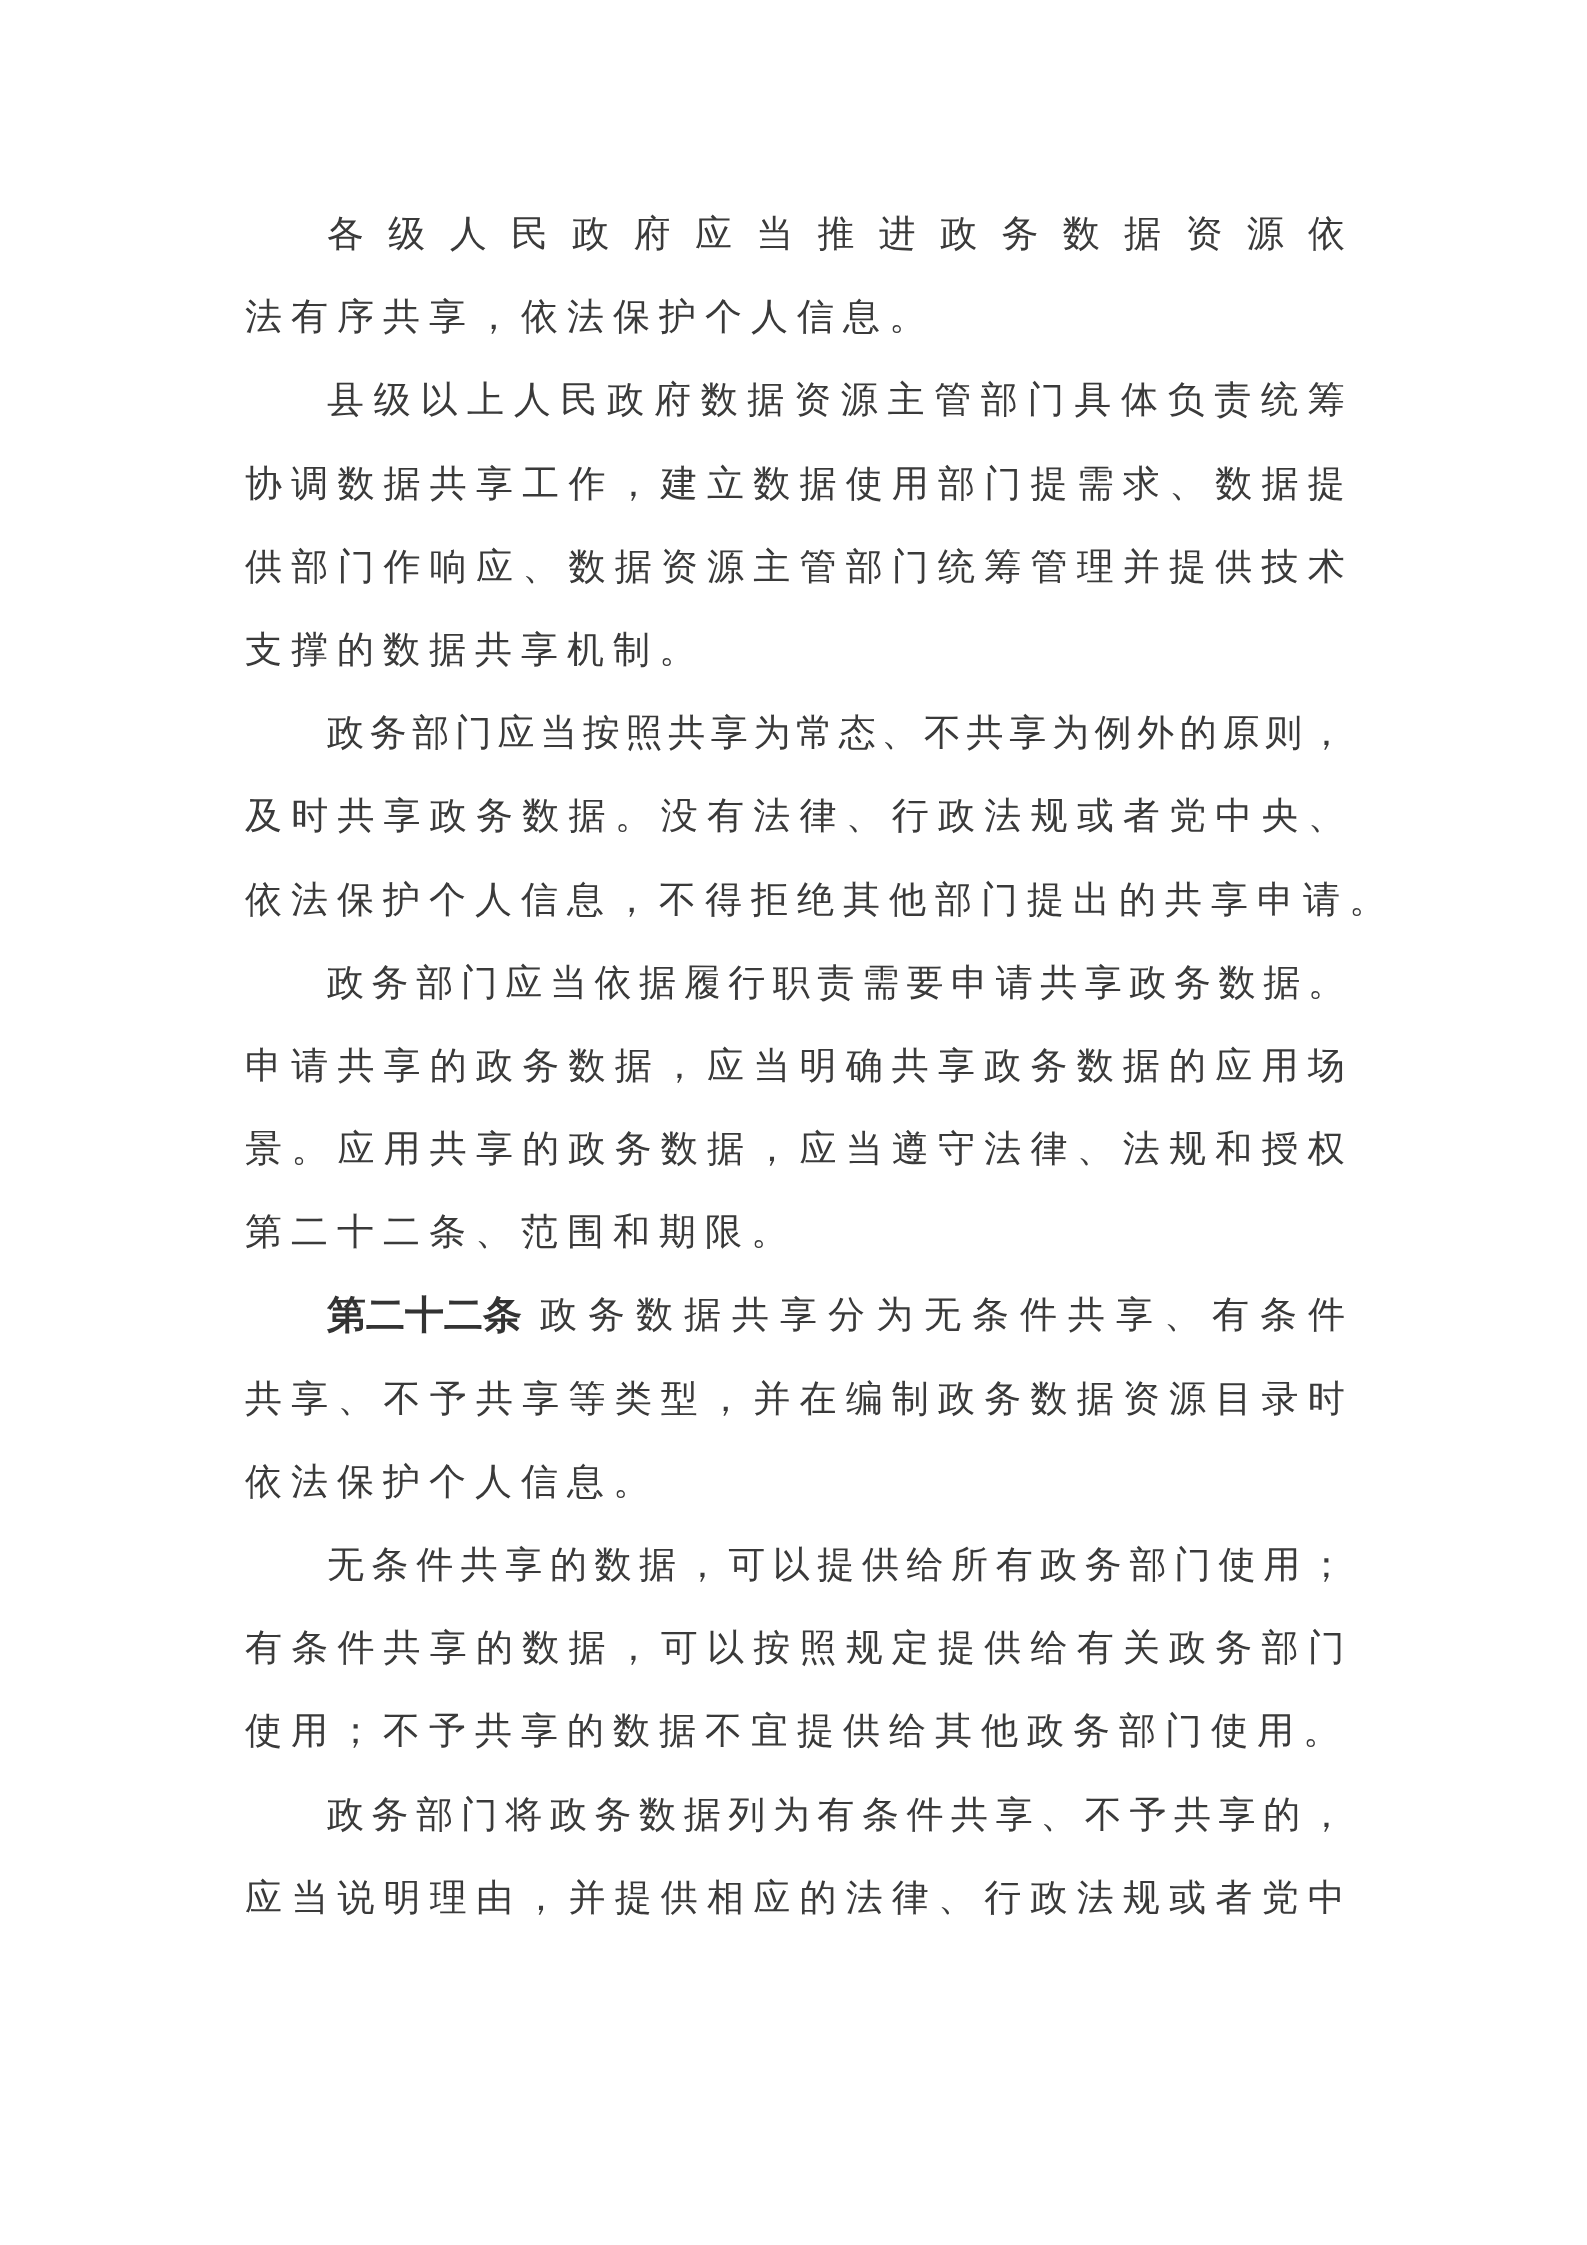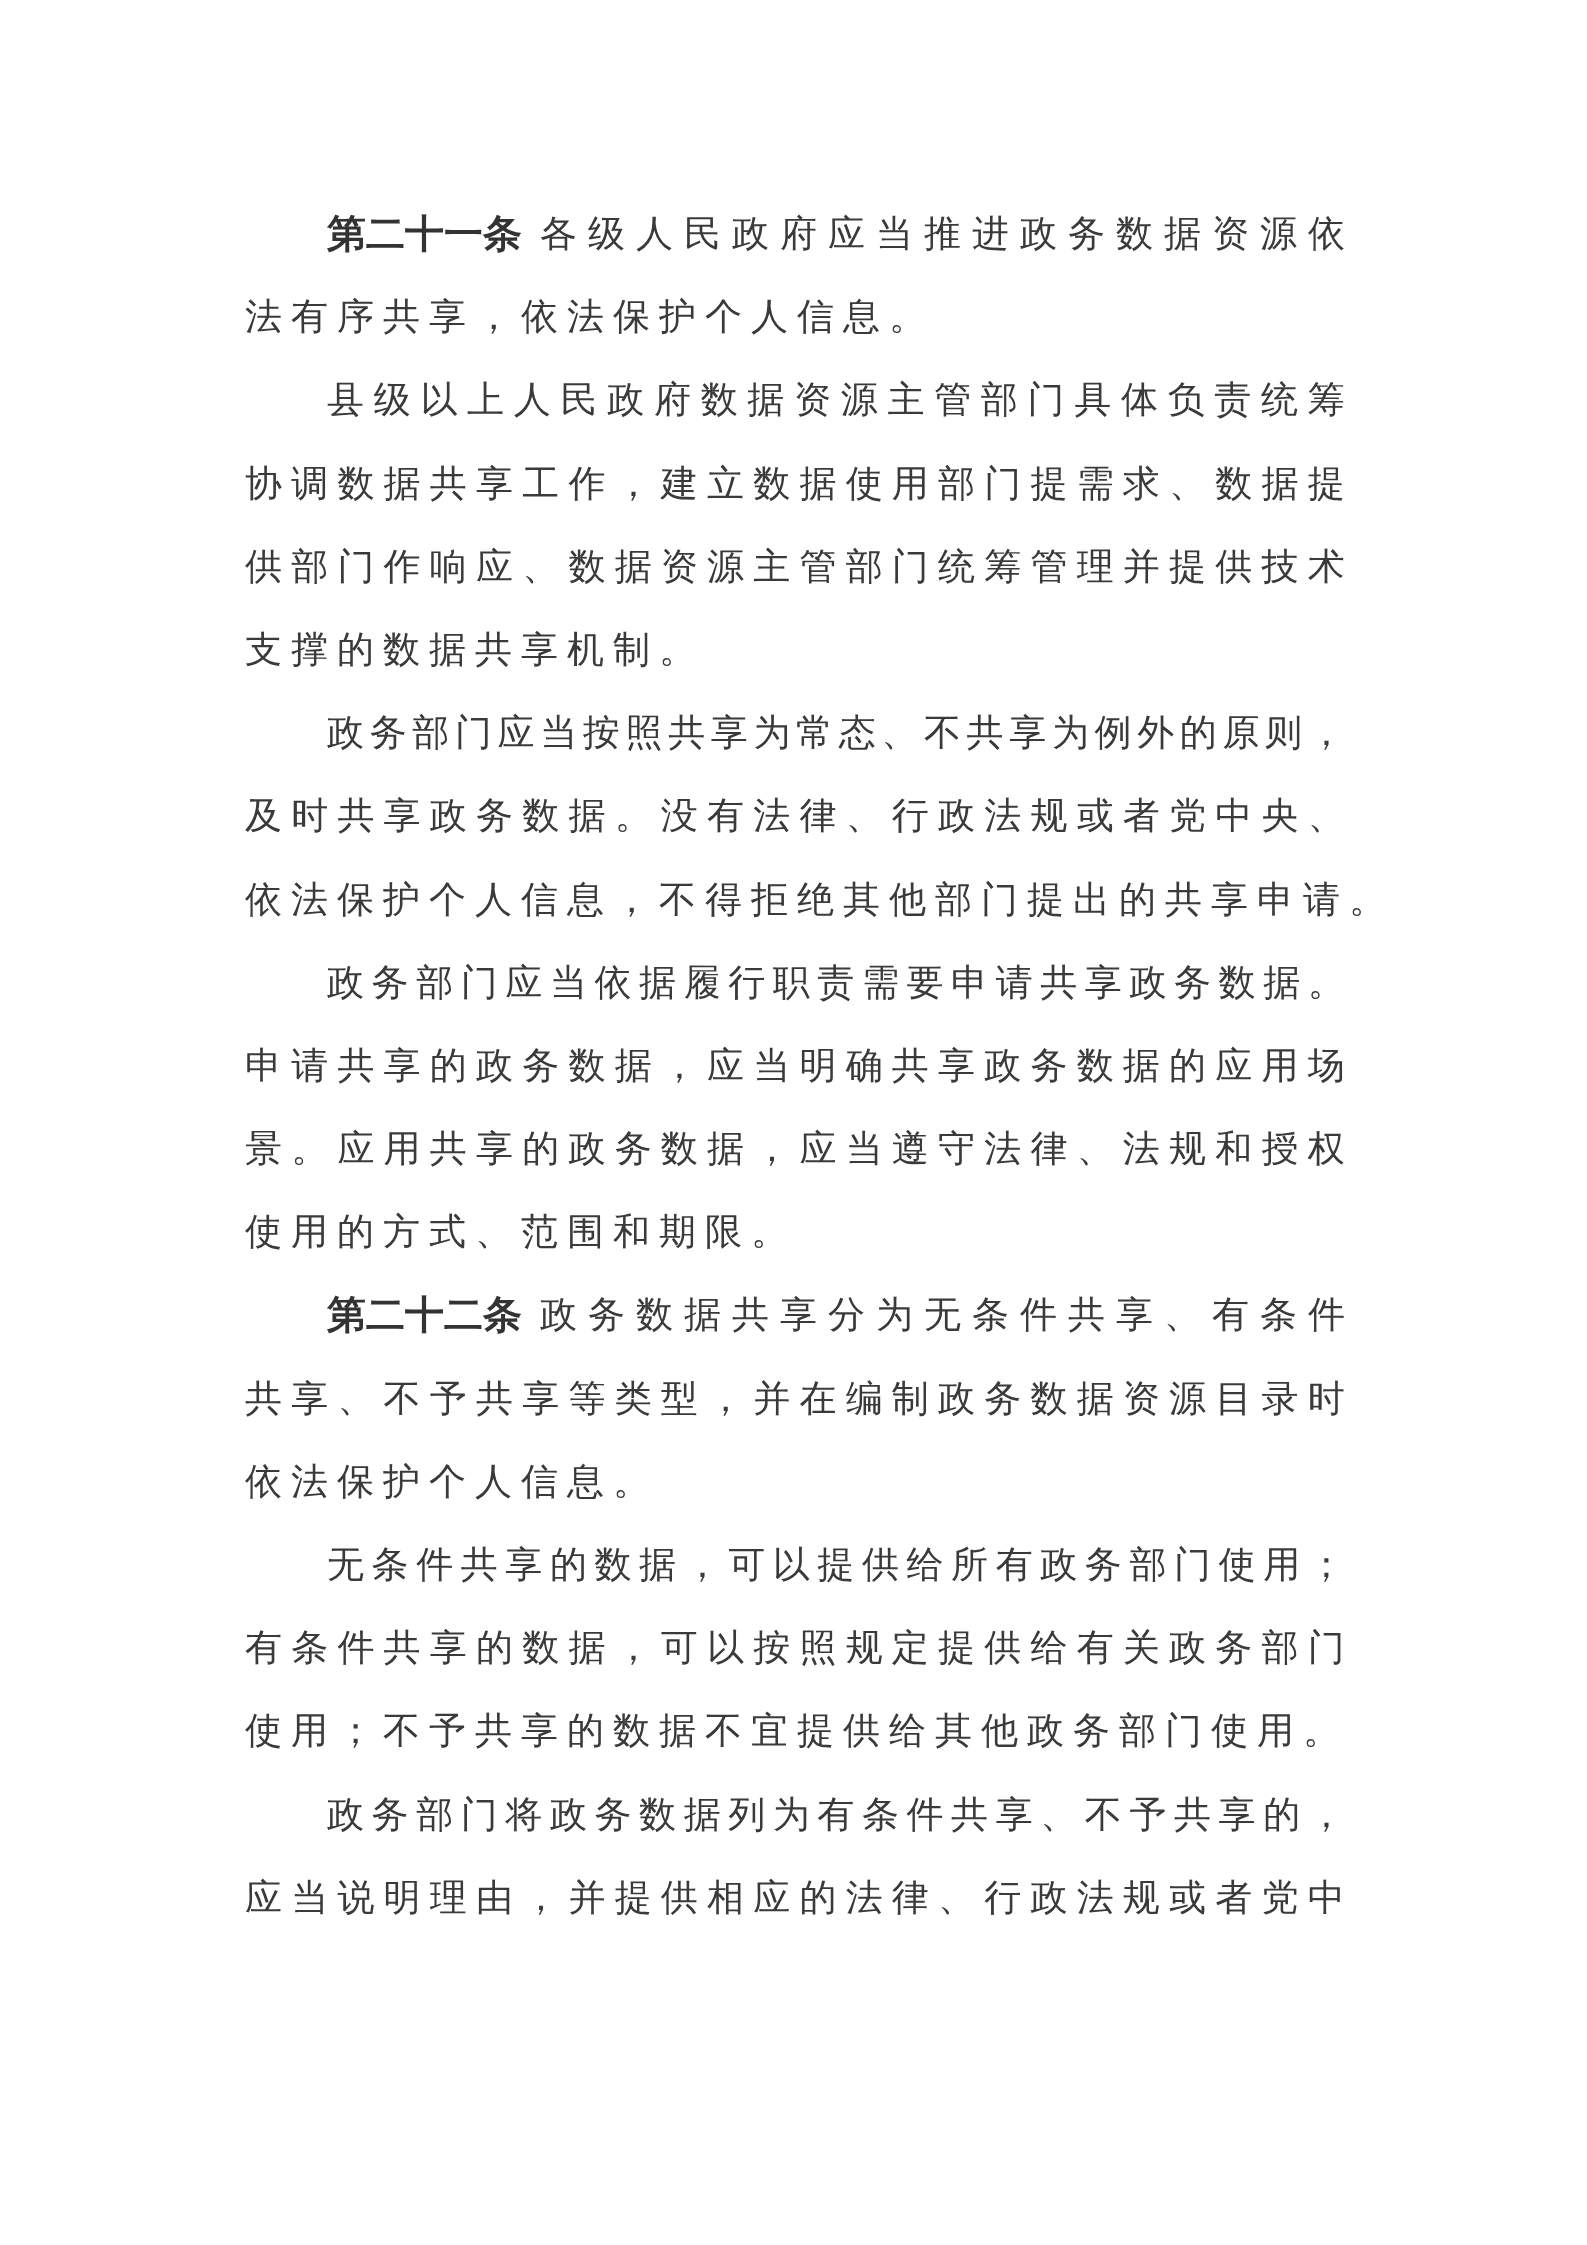--- a/index.html
+++ b/index.html
@@ -58,21 +58,20 @@
   }
 </style>
 </head>
 <body>
 
 <div class="page">
 
   <section>
     <p class="para">
       <span class="line line-flex indent">
-        <span class="article-no">第二十一条</span>
         <span class="line-text" style="flex: 1 1 0%; text-align: justify; text-align-last: justify; display: flex; justify-content: space-between;">
             <span>各</span>
             <span>级</span>
             <span>人</span>
             <span>民</span>
             <span>政</span>
             <span>府</span>
             <span>应</span>
             <span>当</span>
             <span>推</span>
@@ -296,21 +295,21 @@
           <span>守</span>
           <span>法</span>
           <span>律</span>
           <span>、</span>
           <span>法</span>
           <span>规</span>
           <span>和</span>
           <span>授</span>
           <span>权</span>
         </span>
-      <span class="line last">使用的方式、范围和期限。</span>
+      <span class="line last">第二十二条、范围和期限。</span>
     </p>
   </section>
 
   <section>
     <p class="para">
       <span class="line line-flex indent">
         <span class="article-no">第二十二条</span>
         <span class="line-text" style="flex: 1 1 0%; text-align: justify; text-align-last: justify; display: flex; justify-content: space-between;">
             <span>政</span>
             <span>务</span>

